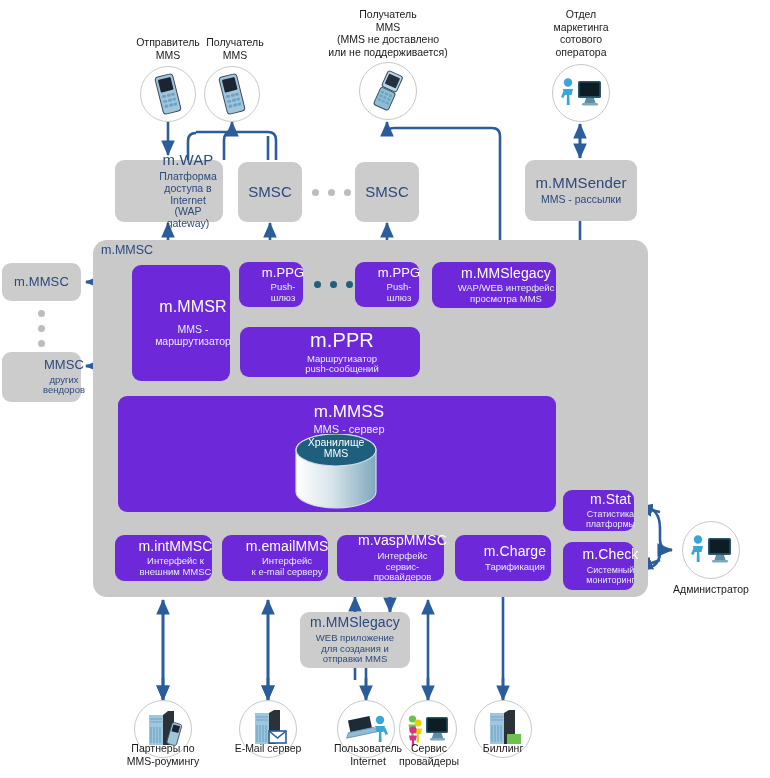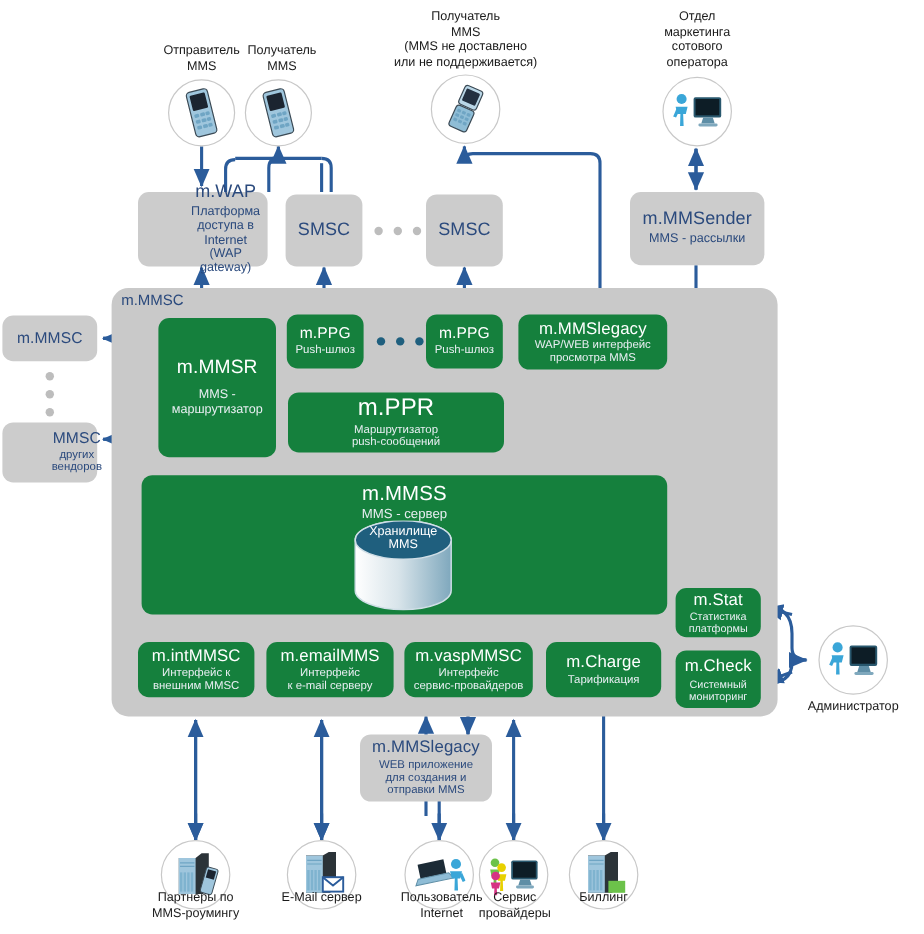--- a/index.html
+++ b/index.html
@@ -9,21 +9,21 @@
   
   .gray-panel{
     position:absolute;background:#c9c9c9;border-radius:14px;
   }
   .box{
     position:absolute;box-sizing:border-box;border-radius:9px;
     display:flex;flex-direction:column;align-items:center;justify-content:center;
     text-align:center;line-height:1.12;
   }
   .box-gray{background:#cccccc;color:#1f3864;}
-  .box-blue{background:#15803d;color:#ffffff;}
+  .box-blue{background:#6d28d9;color:#ffffff;padding-left:24px;}
   .box .ttl{font-size:15px;font-weight:400;letter-spacing:.1px;}
   .box .sub{font-size:10.5px;margin-top:2px;}
   .box-gray .ttl{color:#2b4a7d;}
   .box-gray .sub{color:#2b4a7d;}
   .box-blue .ttl{color:#ffffff;}
   .box-blue .sub{color:#e8eef2;}
 
   .box-sm .ttl{font-size:13px;}
   .box-sm .sub{font-size:9.5px;}
   .box-xs .ttl{font-size:12.5px;}

